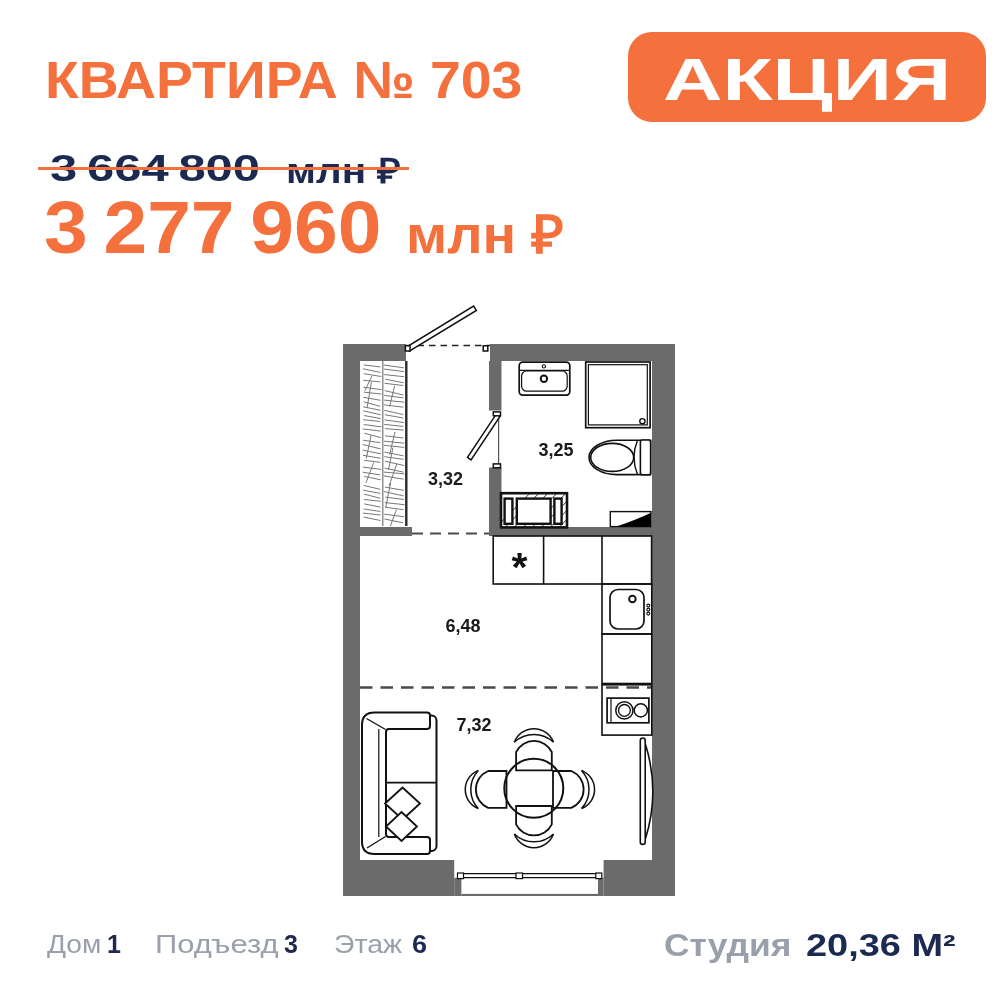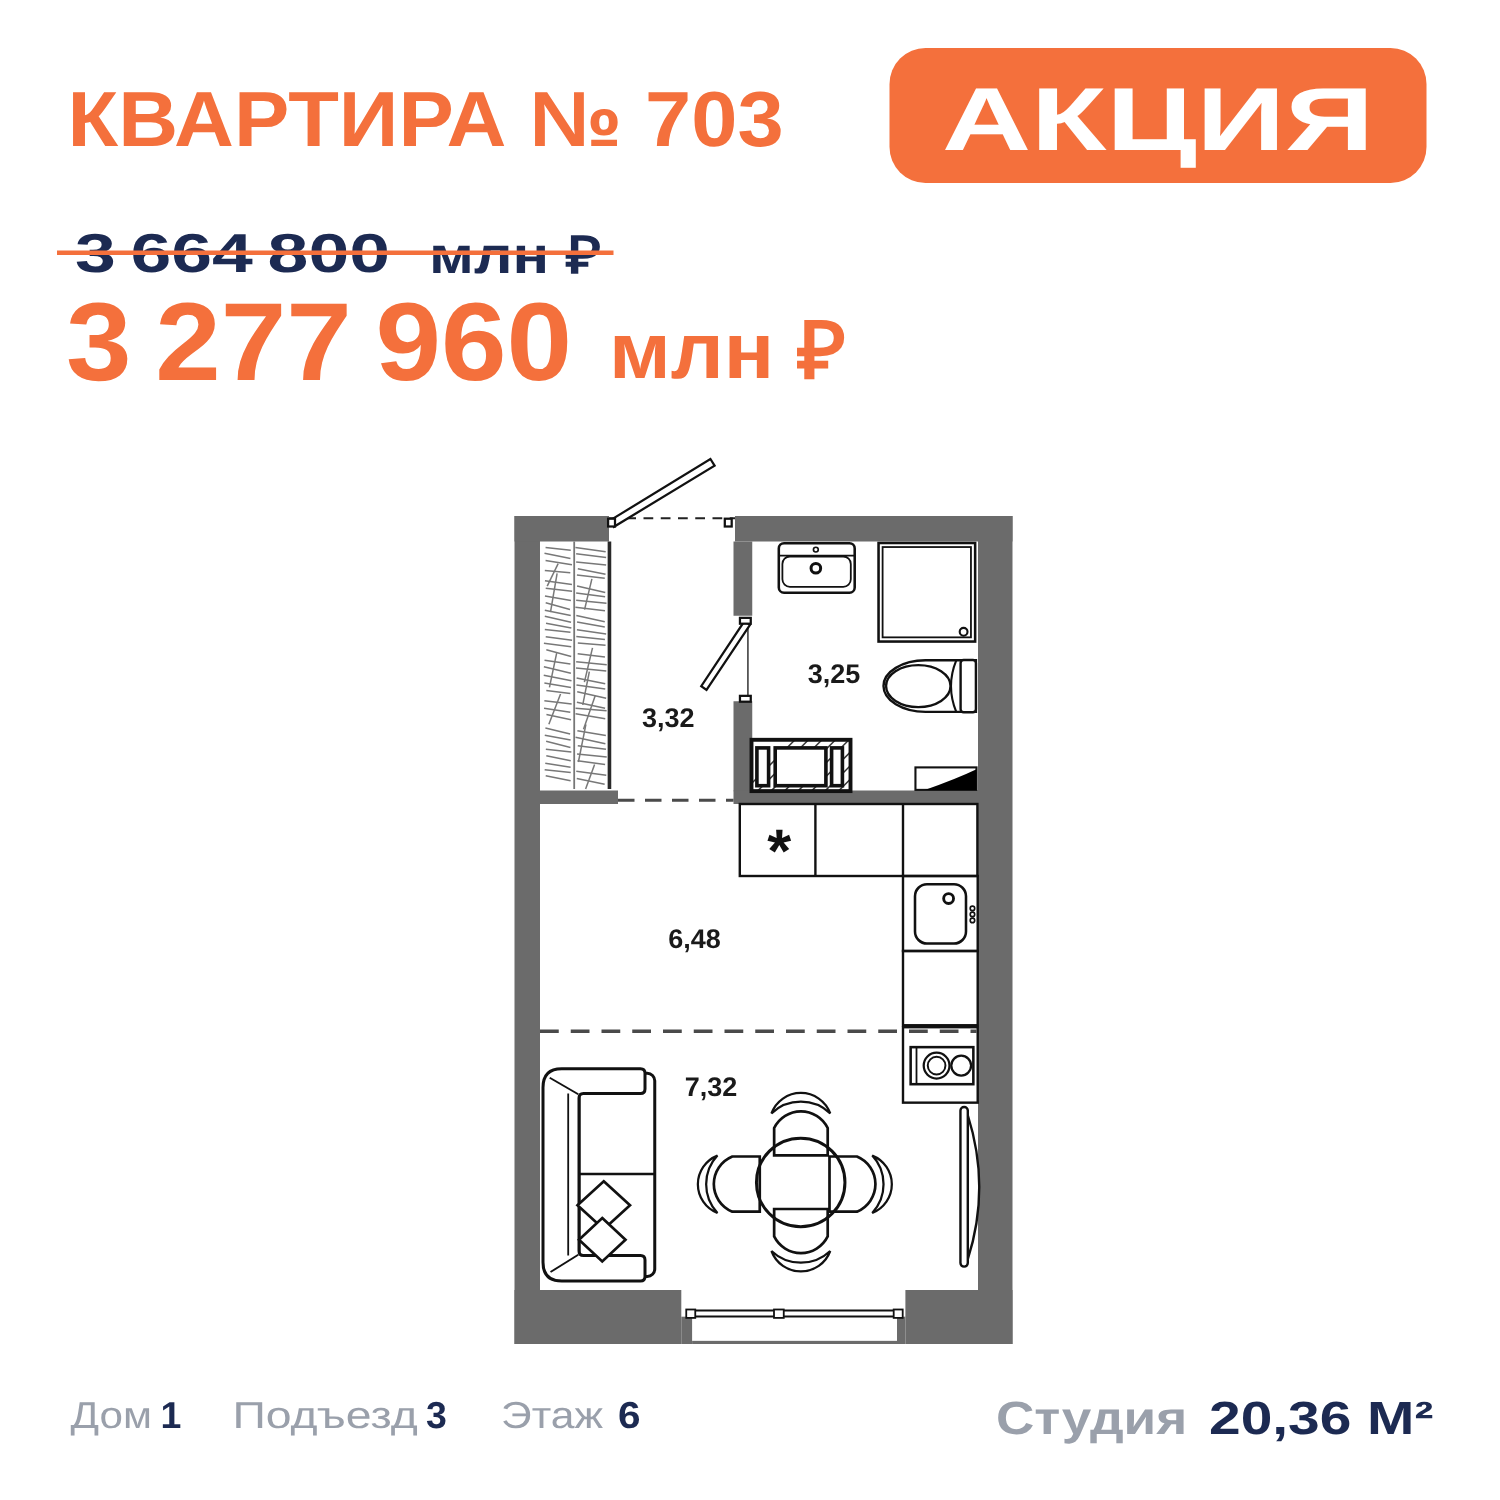--- a/index.html
+++ b/index.html
@@ -5,21 +5,21 @@
   html,body{margin:0;padding:0;}
   body{width:1000px;height:1000px;background:#ffffff;position:relative;overflow:hidden;
        font-family:"Liberation Sans", sans-serif;}
   .abs{position:absolute;white-space:nowrap;}
 </style>
 </head>
 <body>
 
 <div class="abs" style="left:45px;top:50px;font-size:52px;font-weight:bold;color:#f4703c;transform-origin:0 0;transform:scaleX(1.064);">КВАРТИРА № 703</div>
 
-<div class="abs" style="left:593px;top:32px;width:358px;height:90px;background:#f4703c;border-radius:24px;">
+<div class="abs" style="left:628px;top:32px;width:358px;height:90px;background:#f4703c;border-radius:24px;">
 
   <span class="abs" style="left:50%;top:18px;font-size:59.5px;font-weight:bold;color:#ffffff;line-height:1;transform:translateX(-50%) scaleX(1.383);">АКЦИЯ</span>
 </div>
 
 <div class="abs" style="left:50px;top:146.5px;font-size:36.5px;line-height:1.2;font-weight:bold;color:#1c2a52;transform-origin:0 0;transform:scaleX(1.34);">3 664 800</div>
 <div class="abs" style="left:286px;top:150.7px;font-size:34.5px;line-height:1.2;font-weight:bold;color:#1c2a52;transform-origin:0 0;transform:scaleX(1.173);">млн ₽</div>
 
 <div class="abs" style="left:37.5px;top:166.5px;width:371.5px;height:3px;background:#f4703c;"></div>
 
 <div class="abs" style="left:43.5px;top:183.5px;font-size:74px;line-height:1.2;font-weight:bold;color:#f4703c;transform-origin:0 0;transform:scaleX(1.062);">3 277 960</div>

